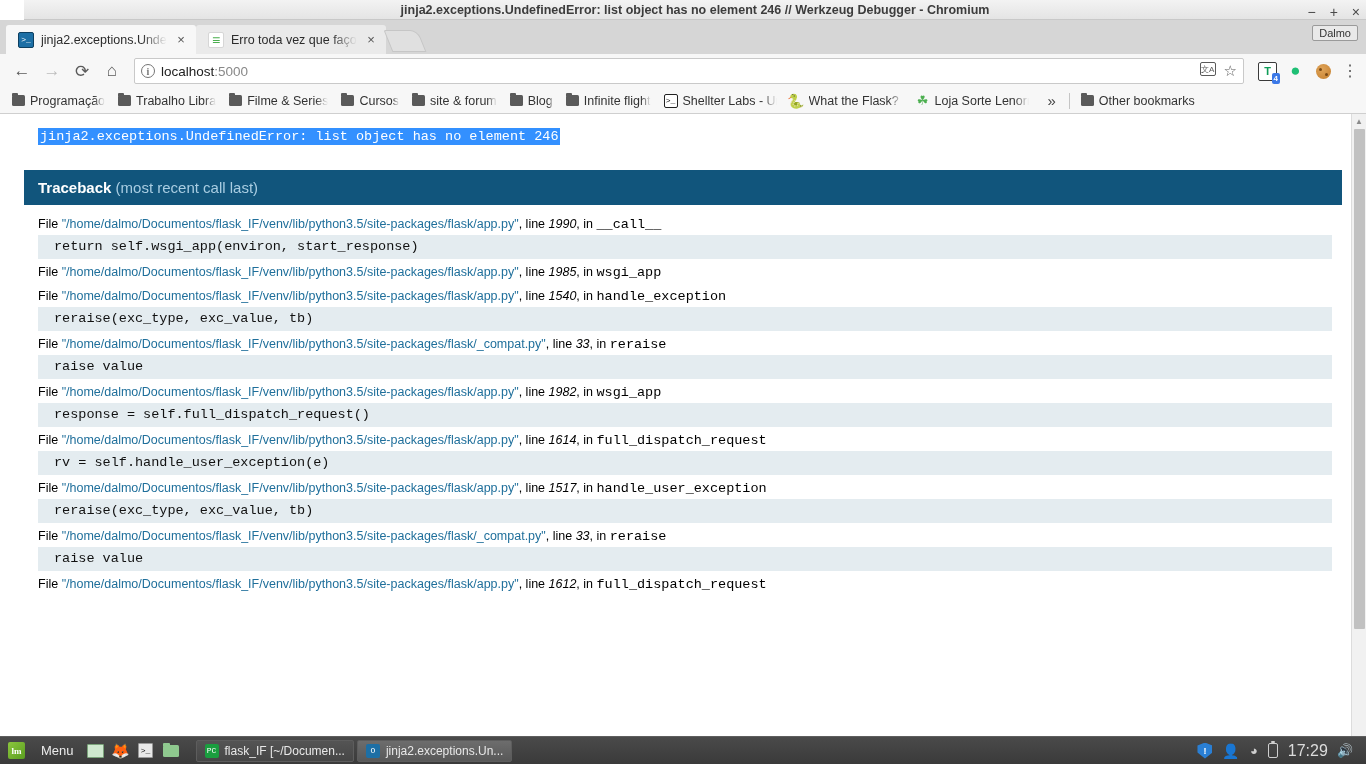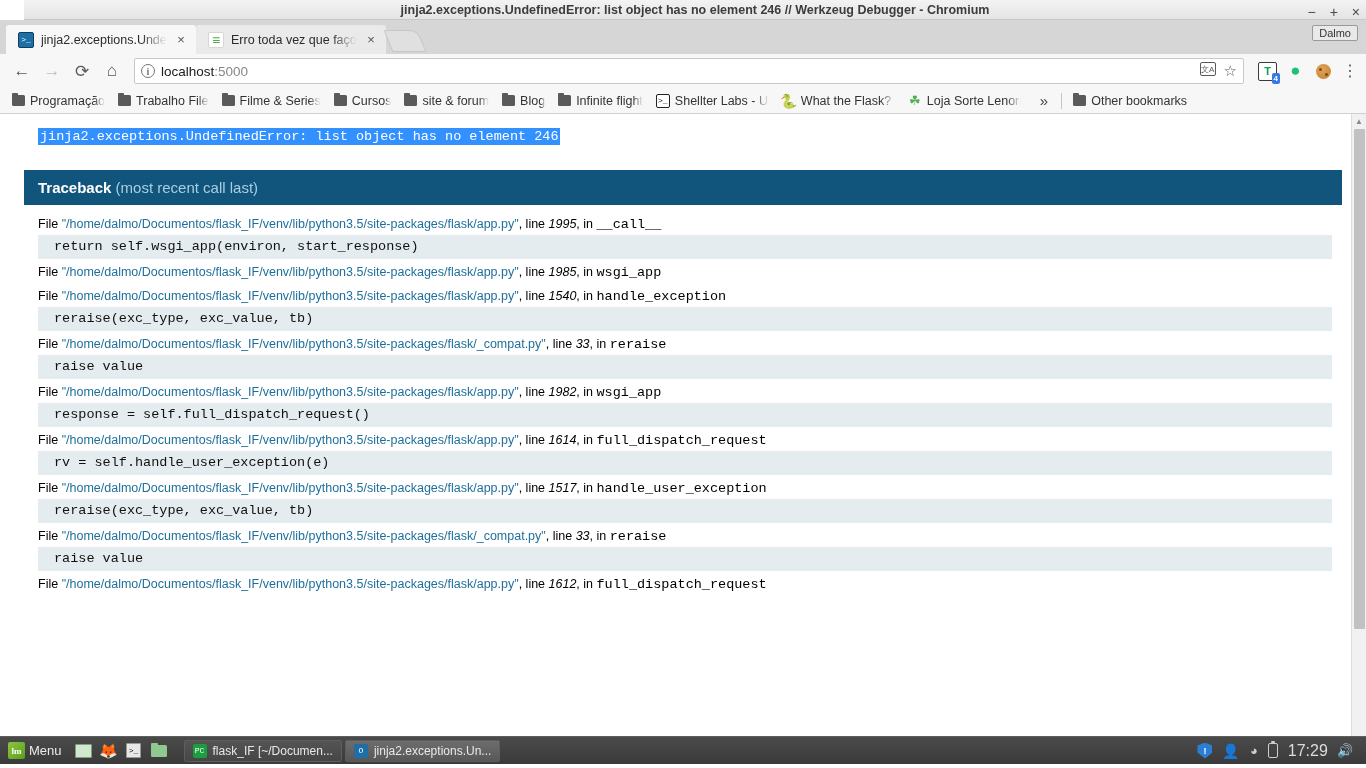--- a/index.html
+++ b/index.html
@@ -299,21 +299,21 @@
 
   
   .taskbar {
     height: 28px;
     background: linear-gradient(to bottom, #4a4a4a, #3a3a3a);
     border-top: 1px solid #5e5e5e;
     display: flex; align-items: center;
     padding: 0 4px; gap: 3px;
   }
   .menu-btn {
-    display: flex; align-items: center; gap: 4px;
+    display: flex; align-items: center; gap: 16px;
     padding: 2px 8px 2px 4px;
     color: #eaeaea; font-size: 13px;
   }
   .mint-ic {
     width: 17px; height: 17px;
     background: linear-gradient(135deg,#8cc63e,#5a9e20);
     border-radius: 2px;
     display: flex; align-items: center; justify-content: center;
     color: #fff; font-size: 9px; font-weight: bold;
     font-family: "Liberation Serif", serif;
@@ -430,21 +430,21 @@
   </div>
 </div>
 
 <div class="bookmarks">
   <div class="bm">
     <span class="folder-ic"></span>
     <span class="bm-label">Programação</span>
   </div>
   <div class="bm">
     <span class="folder-ic"></span>
-    <span class="bm-label">Trabalho File</span>
+    <span class="bm-label">Trabalho Libra</span>
   </div>
   <div class="bm">
     <span class="folder-ic"></span>
     <span class="bm-label">Filme &amp; Series</span>
   </div>
   <div class="bm">
     <span class="folder-ic"></span>
     <span class="bm-label">Cursos</span>
   </div>
   <div class="bm">
@@ -486,21 +486,21 @@
 
     <div><span class="errmsg">jinja2.exceptions.UndefinedError: list object has no element 246</span></div>
 
     <div class="tb-header">
       <b>Traceback</b><span> (most recent call last)</span>
     </div>
 
     <div class="tb-body">
 
       <div class="frame">
-        <div class="frame-head"><span class="kw">File </span><span class="fname">"/home/dalmo/Documentos/flask_IF/venv/lib/python3.5/site-packages/flask/app.py"</span><span class="kw">, line </span><span class="lineno">1995</span><span class="kw">, in </span><span class="func">__call__</span></div>
+        <div class="frame-head"><span class="kw">File </span><span class="fname">"/home/dalmo/Documentos/flask_IF/venv/lib/python3.5/site-packages/flask/app.py"</span><span class="kw">, line </span><span class="lineno">1990</span><span class="kw">, in </span><span class="func">__call__</span></div>
         <div class="frame-code">return self.wsgi_app(environ, start_response)</div>
       </div>
 
       <div class="frame">
         <div class="frame-head"><span class="kw">File </span><span class="fname">"/home/dalmo/Documentos/flask_IF/venv/lib/python3.5/site-packages/flask/app.py"</span><span class="kw">, line </span><span class="lineno">1985</span><span class="kw">, in </span><span class="func">wsgi_app</span></div>
       </div>
 
       <div class="frame">
         <div class="frame-head"><span class="kw">File </span><span class="fname">"/home/dalmo/Documentos/flask_IF/venv/lib/python3.5/site-packages/flask/app.py"</span><span class="kw">, line </span><span class="lineno">1540</span><span class="kw">, in </span><span class="func">handle_exception</span></div>
         <div class="frame-code">reraise(exc_type, exc_value, tb)</div>

